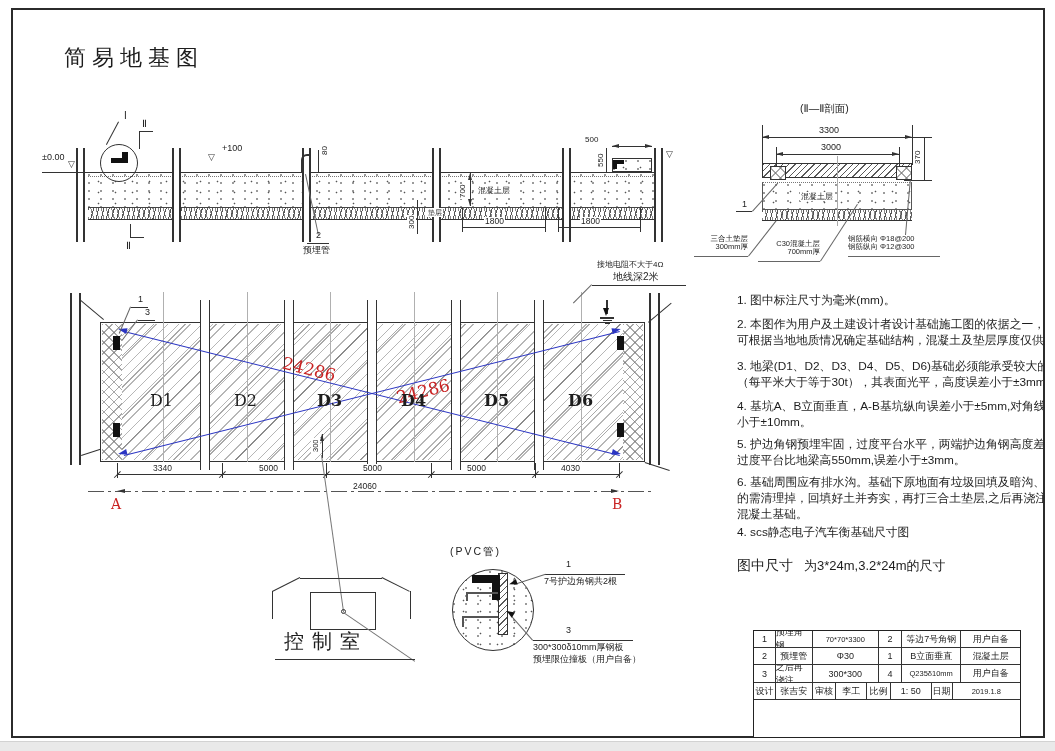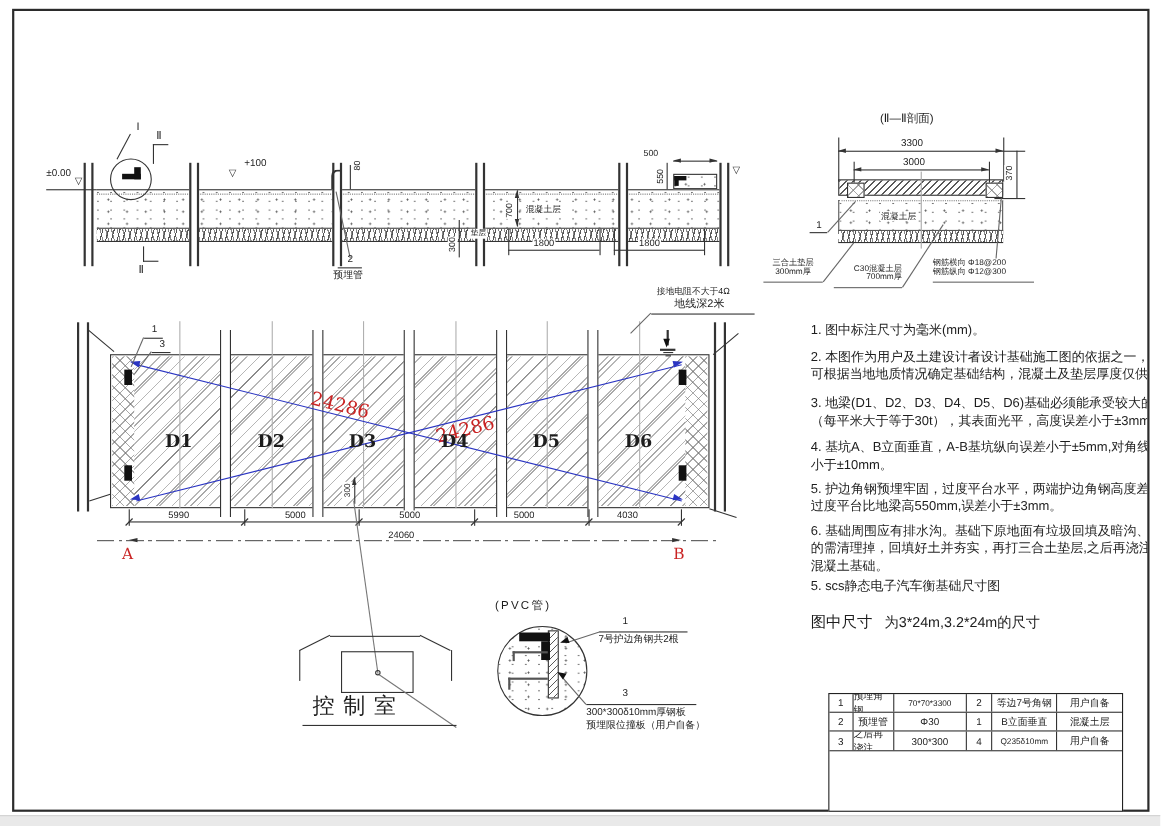--- a/index.html
+++ b/index.html
@@ -32,20 +32,21 @@
       justify-content:center;font-size:9px;overflow:hidden}
   .tc:last-child{border-right:none}
 </style>
 </head>
 <body>
 
 <div id="sheet">
 
   <div class="a cs" style="left:11px;top:8px;width:1034px;height:730px;border:2px solid #2b2b2b"></div>
 
+  <div class="t serif" style="left:64px;top:46px;font-size:22px;letter-spacing:6px;font-weight:500">简易地基图</div>
 
   <div>
 
     <div class="a stip cs" style="left:88px;top:172px;width:567px;height:35px;border-top:1.3px solid #333"></div>
     <div class="a" style="left:88px;top:176px;width:567px;height:0;border-top:1px dotted #777"></div>
     <div class="a cush cs" style="left:88px;top:207px;width:567px;height:13px;border-top:1px solid #444;border-bottom:1.3px solid #333"></div>
 
     <div class="a cs" style="left:76px;top:148px;width:9px;height:94px;background:#fff;border-left:2px solid #333;border-right:2px solid #333"></div>
     <div class="a cs" style="left:172px;top:148px;width:9px;height:94px;background:#fff;border-left:2px solid #333;border-right:2px solid #333"></div>
     <div class="a cs" style="left:302px;top:148px;width:9px;height:94px;background:#fff;border-left:2px solid #333;border-right:2px solid #333"></div>
@@ -138,21 +139,21 @@
     <div class="a hatchX cs" style="left:896px;top:166px;width:16px;height:14px;border:1px solid #333;background-color:#fff"></div>
     <div class="a stip cs" style="left:762px;top:182px;width:150px;height:28px;border:1px solid #555;border-top:1px dotted #777"></div>
     <div class="a cush cs" style="left:762px;top:210px;width:150px;height:11px;border-bottom:1.2px solid #333"></div>
     <div class="ln" style="left:837px;top:156px;width:1px;height:70px;background:#aaa"></div>
     <div class="t dl" style="left:800px;top:192px;font-size:8px">混凝土层</div>
 
     <div class="t" style="left:742px;top:200px;font-size:9px">1</div>
     <div class="ln" style="left:736px;top:211px;width:16px;height:1px"></div>
     <div class="ln" style="left:752px;top:211px;width:38px;height:1px;transform:rotate(-48deg);transform-origin:0 0;background:#666"></div>
 
-    <div class="t preL" style="left:694px;top:235px;width:54px;font-size:7.5px;text-align:center;white-space:pre-line">三合土垫层
+    <div class="t preL" style="left:694px;top:235px;width:54px;font-size:7.5px;text-align:right;white-space:pre-line">三合土垫层
 300mm厚</div>
     <div class="ln" style="left:694px;top:256px;width:54px;height:1px;background:#666"></div>
     <div class="ln" style="left:748px;top:256px;width:45px;height:1px;transform:rotate(-52deg);transform-origin:0 0;background:#666"></div>
 
     <div class="t preL" style="left:758px;top:240px;width:62px;font-size:7.5px;text-align:right;white-space:pre-line">C30混凝土层
 700mm厚</div>
     <div class="ln" style="left:758px;top:261px;width:62px;height:1px;background:#666"></div>
     <div class="ln" style="left:820px;top:261px;width:68px;height:1px;transform:rotate(-57deg);transform-origin:0 0;background:#666"></div>
 
     <div class="t preL" style="left:848px;top:235px;width:92px;font-size:7.5px;white-space:pre-line">钢筋横向 Φ18@200
@@ -167,21 +168,21 @@
 可根据当地地质情况确定基础结构，混凝土及垫层厚度仅供参</div>
     <div class="t pre" style="left:0;top:70px;font-size:11.8px;line-height:16px">3. 地梁(D1、D2、D3、D4、D5、D6)基础必须能承受较大的冲击和
 （每平米大于等于30t），其表面光平，高度误差小于±3mm。</div>
     <div class="t pre" style="left:0;top:110px;font-size:11.8px;line-height:16px">4. 基坑A、B立面垂直，A-B基坑纵向误差小于±5mm,对角线误差
 小于±10mm。</div>
     <div class="t pre" style="left:0;top:148px;font-size:11.8px;line-height:16px">5. 护边角钢预埋牢固，过度平台水平，两端护边角钢高度差&lt;4mm
 过度平台比地梁高550mm,误差小于±3mm。</div>
     <div class="t pre" style="left:0;top:186px;font-size:11.8px;line-height:16px">6. 基础周围应有排水沟。基础下原地面有垃圾回填及暗沟、暗管
 的需清理掉，回填好土并夯实，再打三合土垫层,之后再浇注
 混凝土基础。</div>
-    <div class="t pre" style="left:0;top:236px;font-size:11.8px;line-height:16px">5. scs静态电子汽车衡基础尺寸图</div>
+    <div class="t pre" style="left:0;top:236px;font-size:11.8px;line-height:16px">4. scs静态电子汽车衡基础尺寸图</div>
   </div>
   <div class="t" style="left:737px;top:558px;font-size:14px">图中尺寸</div>
   <div class="t" style="left:804px;top:559px;font-size:13px">为3*24m,3.2*24m的尺寸</div>
 
   <div>
 
     <div class="ln" style="left:70px;top:293px;width:1.6px;height:172px"></div>
     <div class="ln" style="left:79px;top:293px;width:1.6px;height:172px"></div>
     <div class="ln" style="left:649px;top:293px;width:1.6px;height:172px"></div>
     <div class="ln" style="left:658px;top:293px;width:1.6px;height:172px"></div>
@@ -210,22 +211,22 @@
 
     <div class="blu" style="left:124px;top:331px;width:511px;transform:rotate(14.04deg)"></div>
     <div class="blu" style="left:124px;top:455px;width:511px;transform:rotate(-14.04deg)"></div>
     <div class="tri" style="left:118px;top:327px;border-top:3px solid transparent;border-bottom:3px solid transparent;border-right:9px solid #2b35c2;transform:rotate(14deg)"></div>
     <div class="tri" style="left:612px;top:450px;border-top:3px solid transparent;border-bottom:3px solid transparent;border-left:9px solid #2b35c2;transform:rotate(14deg)"></div>
     <div class="tri" style="left:118px;top:450px;border-top:3px solid transparent;border-bottom:3px solid transparent;border-right:9px solid #2b35c2;transform:rotate(-14deg)"></div>
     <div class="tri" style="left:612px;top:327px;border-top:3px solid transparent;border-bottom:3px solid transparent;border-left:9px solid #2b35c2;transform:rotate(-14deg)"></div>
     <div class="t serif red" style="left:282px;top:360px;font-size:17px;transform:rotate(14deg)">24286</div>
     <div class="t serif red" style="left:396px;top:382px;font-size:17px;transform:rotate(-14deg)">24286</div>
 
-    <div class="t serif" style="left:150px;top:392px;font-size:16px;font-weight:bold">D1</div>
-    <div class="t serif" style="left:234px;top:392px;font-size:16px;font-weight:bold">D2</div>
+    <div class="t serif" style="left:150px;top:392px;font-size:16px;font-weight:normal">D1</div>
+    <div class="t serif" style="left:234px;top:392px;font-size:16px;font-weight:normal">D2</div>
     <div class="t serif" style="left:317px;top:392px;font-size:16px;font-weight:bold">D3</div>
     <div class="t serif" style="left:401px;top:392px;font-size:16px;font-weight:bold">D4</div>
     <div class="t serif" style="left:484px;top:392px;font-size:16px;font-weight:bold">D5</div>
     <div class="t serif" style="left:568px;top:392px;font-size:16px;font-weight:bold">D6</div>
 
     <div class="a" style="left:113px;top:336px;width:7px;height:14px;background:#111"></div>
     <div class="a" style="left:113px;top:423px;width:7px;height:14px;background:#111"></div>
     <div class="a" style="left:617px;top:336px;width:7px;height:14px;background:#111"></div>
     <div class="a" style="left:617px;top:423px;width:7px;height:14px;background:#111"></div>
 
@@ -252,21 +253,21 @@
     <div class="ln" style="left:431px;top:463px;width:1px;height:15px"></div>
     <div class="ln" style="left:535px;top:463px;width:1px;height:15px"></div>
     <div class="ln" style="left:619px;top:463px;width:1px;height:15px"></div>
     <div class="ln" style="left:117px;top:474px;width:503px;height:1px"></div>
     <div class="ln" style="left:113px;top:474px;width:9px;height:1.4px;transform:rotate(-45deg)"></div>
     <div class="ln" style="left:218px;top:474px;width:9px;height:1.4px;transform:rotate(-45deg)"></div>
     <div class="ln" style="left:322px;top:474px;width:9px;height:1.4px;transform:rotate(-45deg)"></div>
     <div class="ln" style="left:427px;top:474px;width:9px;height:1.4px;transform:rotate(-45deg)"></div>
     <div class="ln" style="left:531px;top:474px;width:9px;height:1.4px;transform:rotate(-45deg)"></div>
     <div class="ln" style="left:615px;top:474px;width:9px;height:1.4px;transform:rotate(-45deg)"></div>
-    <div class="t dl" style="left:152px;top:464px;font-size:8.5px">5990</div>
+    <div class="t dl" style="left:152px;top:464px;font-size:8.5px">3340</div>
     <div class="t dl" style="left:258px;top:464px;font-size:8.5px">5000</div>
     <div class="t dl" style="left:362px;top:464px;font-size:8.5px">5000</div>
     <div class="t dl" style="left:466px;top:464px;font-size:8.5px">5000</div>
     <div class="t dl" style="left:560px;top:464px;font-size:8.5px">4030</div>
 
     <div class="a dashdot" style="left:88px;top:491px;width:565px;height:1px"></div>
     <div class="tri" style="left:117px;top:489px;border-top:2.5px solid transparent;border-bottom:2.5px solid transparent;border-right:8px solid #333"></div>
     <div class="tri" style="left:611px;top:489px;border-top:2.5px solid transparent;border-bottom:2.5px solid transparent;border-left:8px solid #333"></div>
     <div class="t dl" style="left:352px;top:482px;font-size:8.5px">24060</div>
     <div class="t serif red" style="left:111px;top:497px;font-size:14px">A</div>
@@ -334,16 +335,26 @@
       <div class="tc" style="width:59px">混凝土层</div>
     </div>
     <div class="tr-row cs" style="height:18px;border-bottom:1px solid #333">
       <div class="tc" style="width:22px">3</div>
       <div class="tc" style="width:37px">之后再浇注</div>
       <div class="tc" style="width:67px">300*300</div>
       <div class="tc" style="width:23px">4</div>
       <div class="tc" style="width:60px;font-size:7.5px">Q235δ10mm</div>
       <div class="tc" style="width:59px">用户自备</div>
     </div>
+    <div class="tr-row cs" style="height:17px;border-bottom:1px solid #333">
+      <div class="tc" style="width:22px">设计</div>
+      <div class="tc" style="width:37px">张吉安</div>
+      <div class="tc" style="width:24px">审核</div>
+      <div class="tc" style="width:31px">李工</div>
+      <div class="tc" style="width:24px">比例</div>
+      <div class="tc" style="width:41px">1: 50</div>
+      <div class="tc" style="width:21px">日期</div>
+      <div class="tc" style="width:68px;font-size:7.5px">2019.1.8</div>
+    </div>
   </div>
 
   <div class="a" style="left:0;top:741px;width:1055px;height:10px;background:#e9e9e9;border-top:1px solid #d2d2d2"></div>
 </div>
 
 </body></html>

